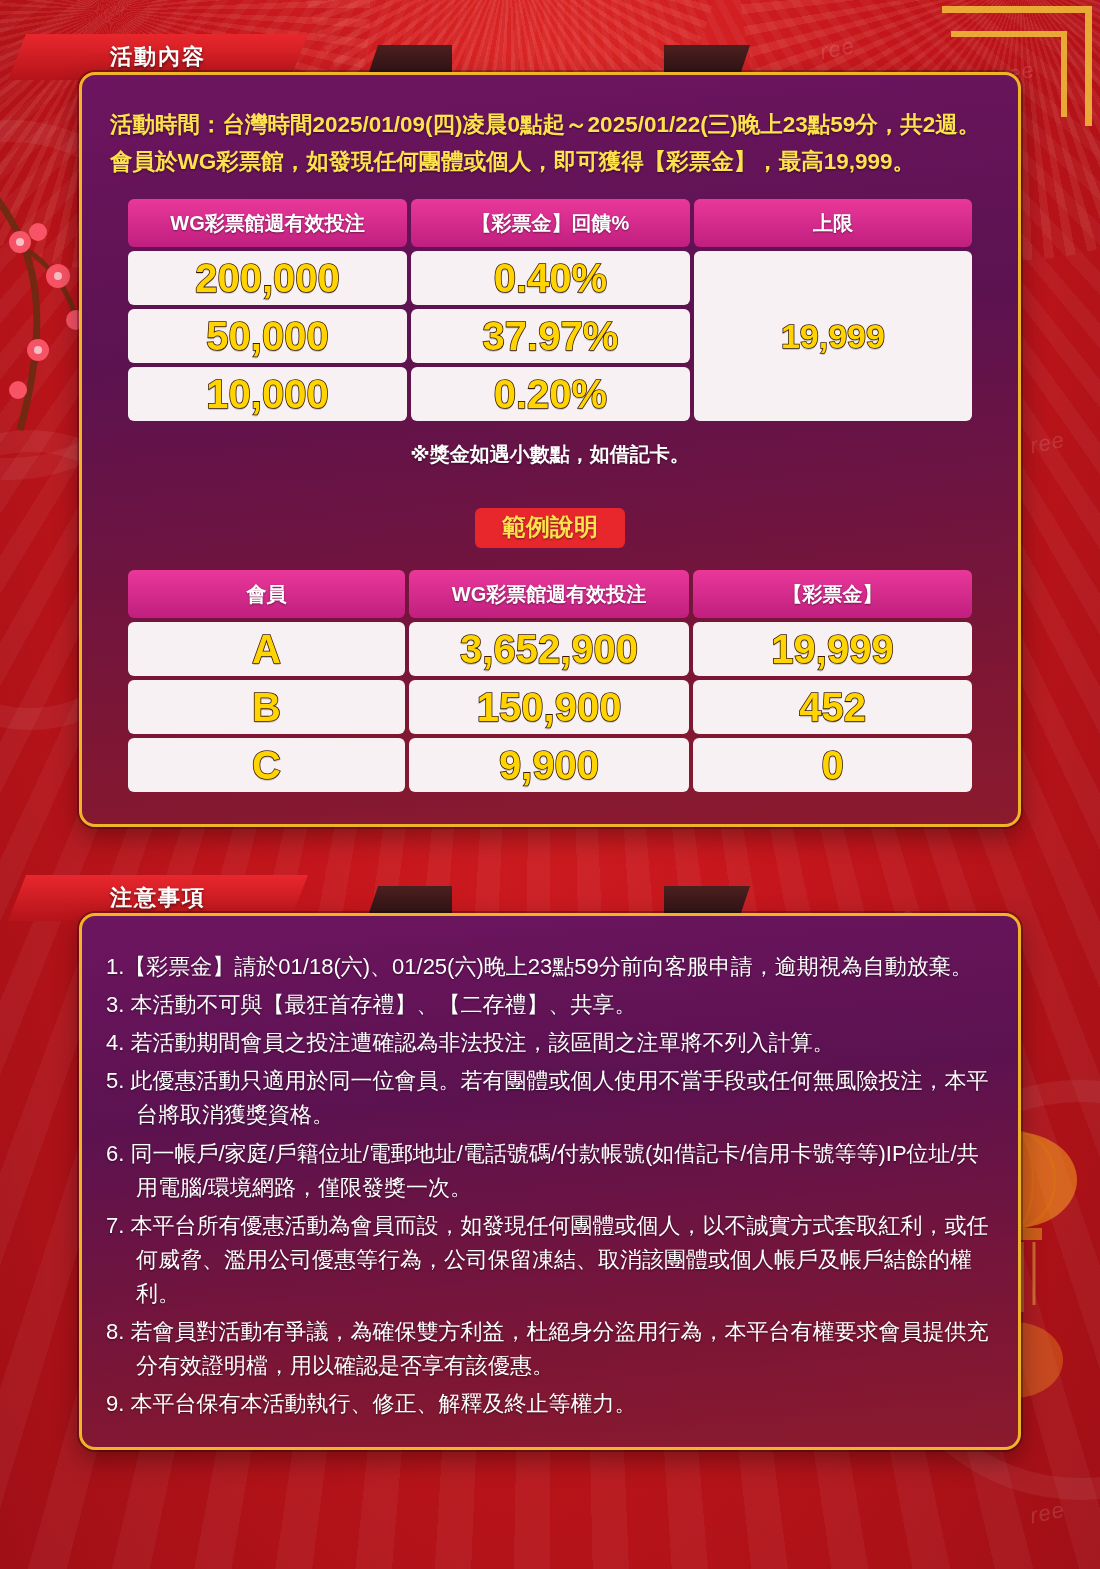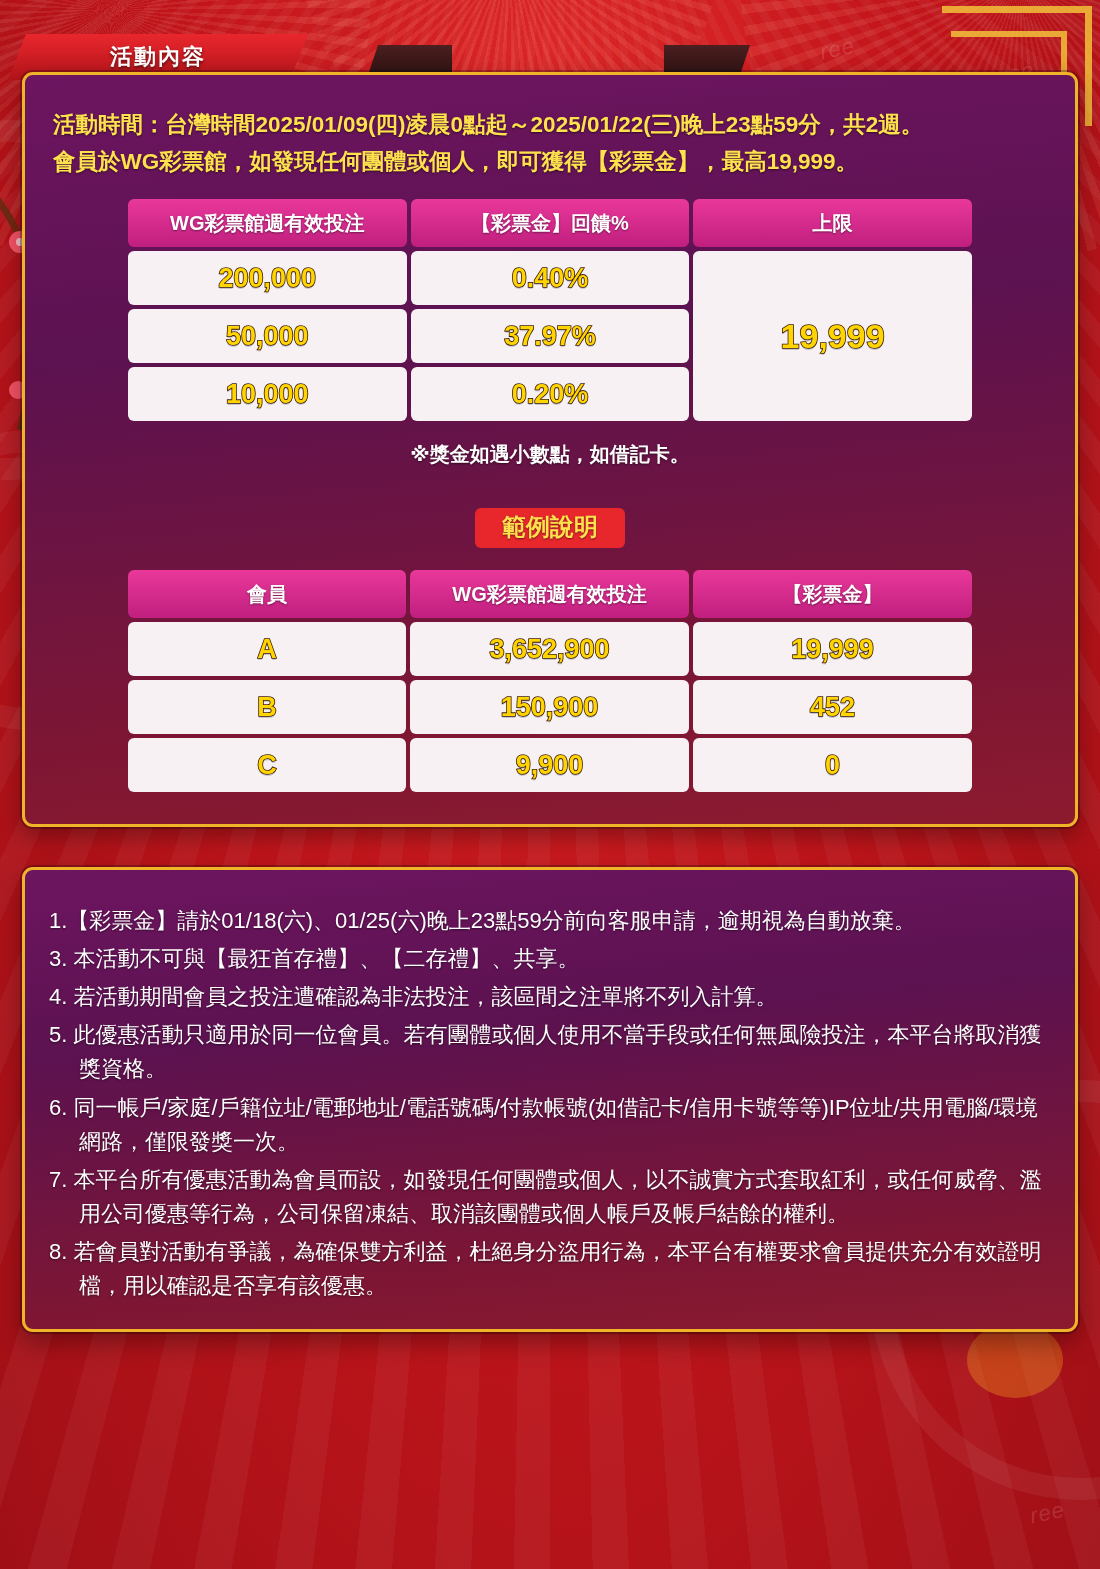--- a/index.html
+++ b/index.html
@@ -95,22 +95,22 @@
     background: linear-gradient(180deg, #4b1f1f 0%, #2a1012 100%);
     z-index: 2;
   }
   .tail-l { left: 50%; margin-left: -192px; clip-path: polygon(14% 0%, 100% 0%, 100% 100%, 0% 100%); }
   .tail-r { left: 50%; margin-left: 106px;  clip-path: polygon(0% 0%, 100% 0%, 86% 100%, 0% 100%); }
 
   
   .panel {
     position: relative;
     margin: 0 auto;
-    width: 1056px;
-    border-radius: 11px;
+    width: 942px;
+    border-radius: 16px;
     background: linear-gradient(175deg, #6d1560 0%, #5c1250 35%, #7d1634 80%, #8c1a2e 100%);
     border: 3px solid #f0b429;
     box-shadow: 0 0 0 2px rgba(0,0,0,.25), 0 10px 26px rgba(0,0,0,.35);
     padding: 14px 24px 28px 24px;
     z-index: 4;
   }
 
   .intro-line {
     color: #ffe14d;
     font-size: 22.5px;
@@ -135,21 +135,21 @@
     font-weight: bold;
     height: 48px;
     border-radius: 6px;
     text-shadow: 0 1px 2px rgba(0,0,0,.45);
   }
   table.t td {
     background: #f7f1f4;
     height: 54px;
     border-radius: 6px;
     text-align: center;
-    font-size: 27px;
+    font-size: 40px;
     font-weight: bold;
     color: #ffd400;
     -webkit-text-stroke: 1.6px #3b1b08;
     paint-order: stroke fill;
     text-shadow: 0 2px 0 rgba(0,0,0,.18);
   }
   table.t td.limit { font-size: 34px; }
   .col-a { width: 282px; }
   .col-b { width: 282px; }
   .col-c { width: 282px; }
@@ -310,25 +310,27 @@
         <td>0</td>
       </tr>
     </tbody>
   </table>
 </div>
 
 <div class="spacer-md"></div>
 <div class="banner-wrap">
   <div class="banner-tail tail-l"></div>
   <div class="banner-tail tail-r"></div>
+  <div class="banner">注意事項</div>
 </div>
 
 <div class="panel" style="margin-top:-16px; padding-top:34px; padding-bottom:22px;">
   <div class="notice">
     <p class="notice-item">1.【彩票金】請於01/18(六)、01/25(六)晚上23點59分前向客服申請，逾期視為自動放棄。</p>
     <p class="notice-item">3. 本活動不可與【最狂首存禮】、【二存禮】、共享。</p>
     <p class="notice-item">4. 若活動期間會員之投注遭確認為非法投注，該區間之注單將不列入計算。</p>
     <p class="notice-item">5. 此優惠活動只適用於同一位會員。若有團體或個人使用不當手段或任何無風險投注，本平台將取消獲獎資格。</p>
     <p class="notice-item">6. 同一帳戶/家庭/戶籍位址/電郵地址/電話號碼/付款帳號(如借記卡/信用卡號等等)IP位址/共用電腦/環境網路，僅限發獎一次。</p>
     <p class="notice-item">7. 本平台所有優惠活動為會員而設，如發現任何團體或個人，以不誠實方式套取紅利，或任何威脅、濫用公司優惠等行為，公司保留凍結、取消該團體或個人帳戶及帳戶結餘的權利。</p>
     <p class="notice-item">8. 若會員對活動有爭議，為確保雙方利益，杜絕身分盜用行為，本平台有權要求會員提供充分有效證明檔，用以確認是否享有該優惠。</p>
+    <p class="notice-item">9. 本平台保有本活動執行、修正、解釋及終止等權力。</p>
   </div>
 </div>
 
 </body></html>

